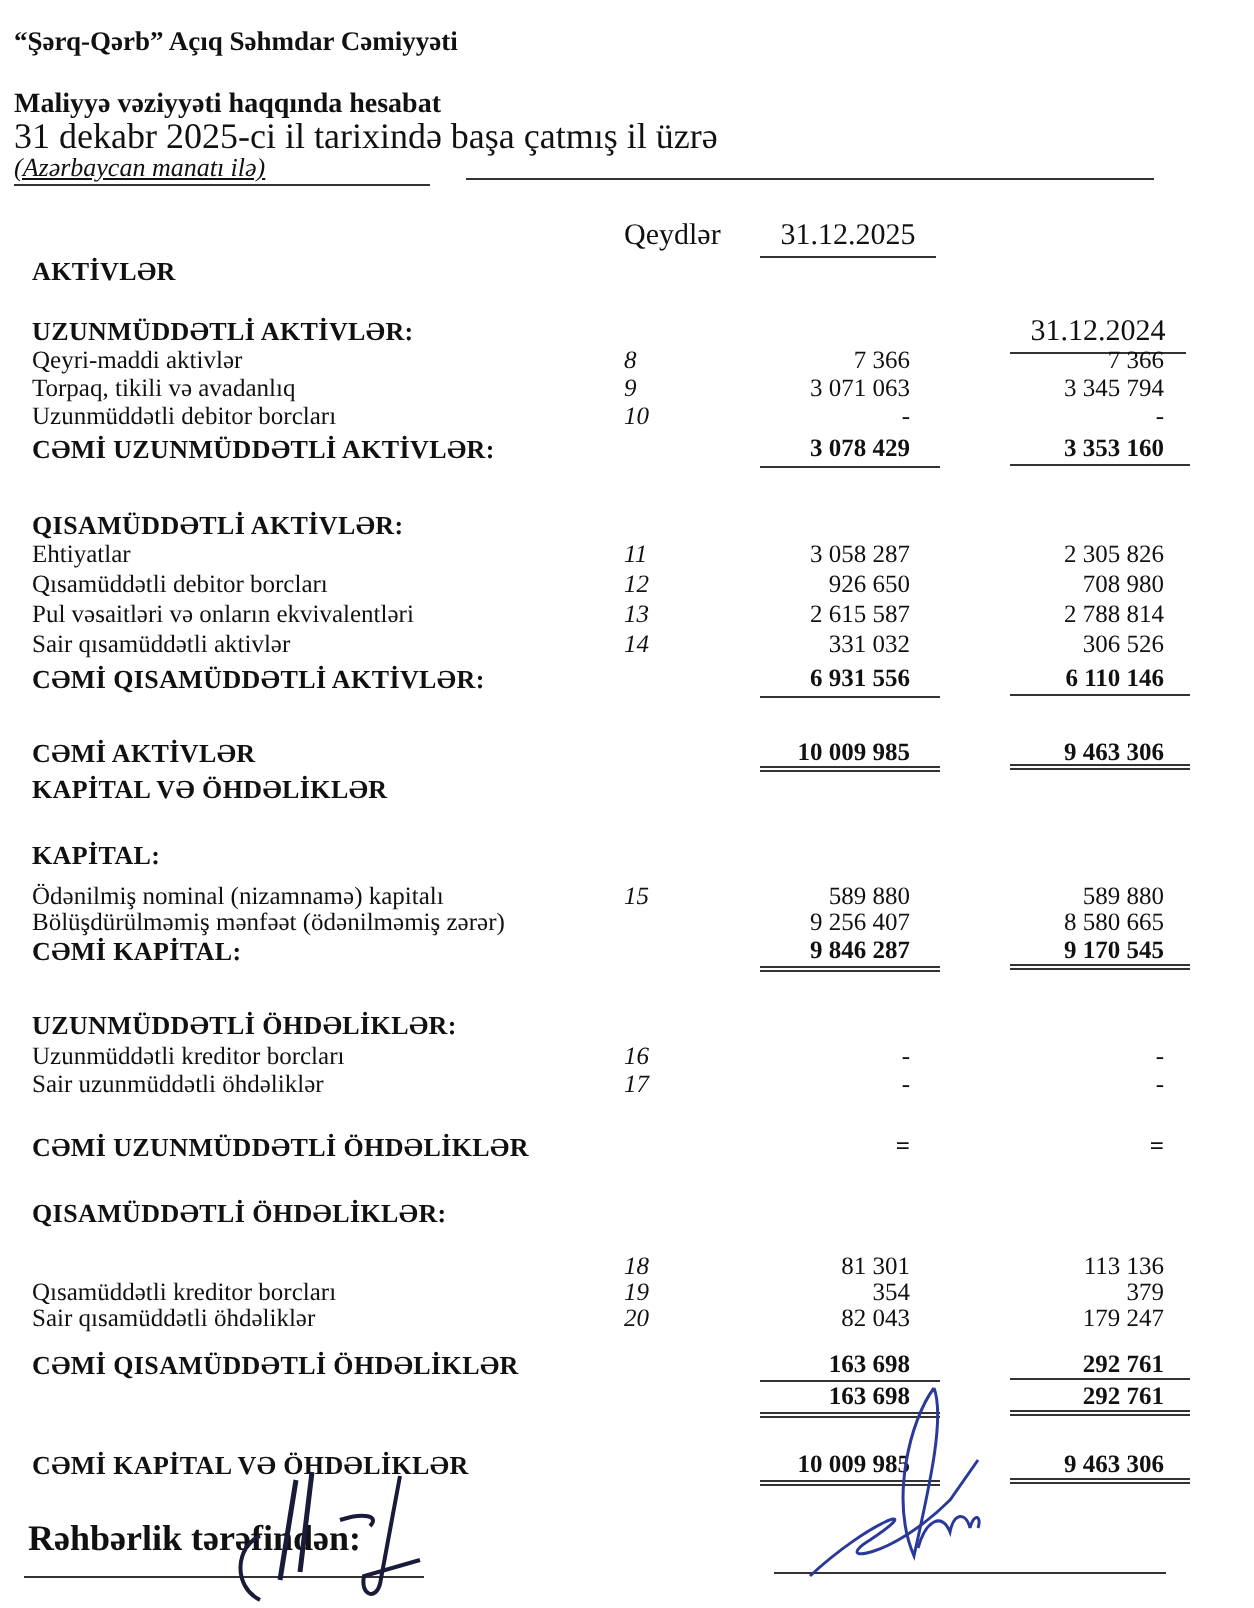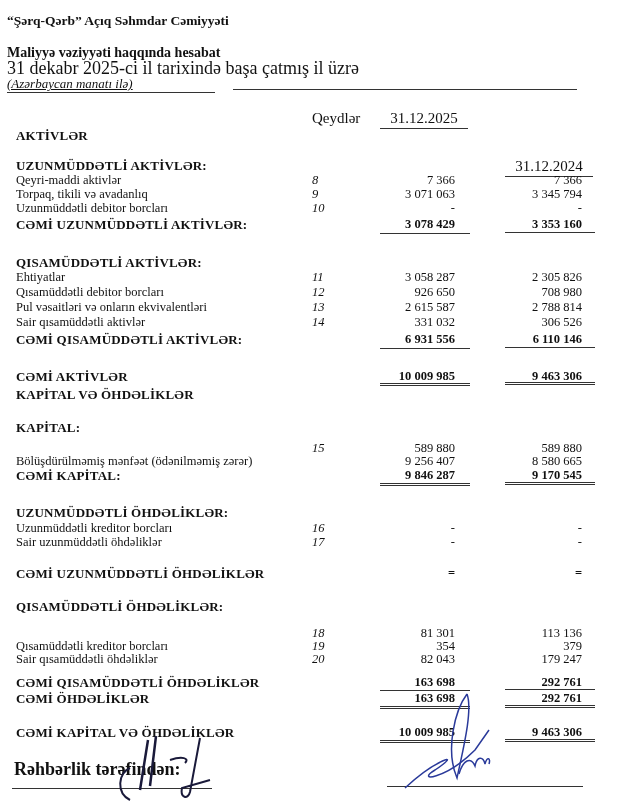--- a/index.html
+++ b/index.html
@@ -124,20 +124,21 @@
 <div class="ul1 dbl" style="top:383px"></div>
 <div class="ul2 dbl" style="top:382px"></div>
 <div class="row section" style="top:387px">
     <span class="lbl">KAPİTAL VƏ ÖHDƏLİKLƏR</span>
   </div>
 
 <div class="row section" style="top:420px">
     <span class="lbl">KAPİTAL:</span>
   </div>
 <div class="row" style="top:441px">
+    <span class="lbl">Ödənilmiş nominal (nizamnamə) kapitalı</span>
     <span class="note">15</span>
     <span class="v1">589 880</span>
     <span class="v2">589 880</span>
   </div>
 <div class="row" style="top:454px">
     <span class="lbl">Bölüşdürülməmiş mənfəət (ödənilməmiş zərər)</span>
     <span class="note"></span>
     <span class="v1">9 256 407</span>
     <span class="v2">8 580 665</span>
   </div>
@@ -191,21 +192,20 @@
     <span class="v2">179 247</span>
   </div>
 <div class="row total" style="top:675px">
     <span class="lbl">CƏMİ QISAMÜDDƏTLİ ÖHDƏLİKLƏR</span>
     <span class="v1">163 698</span>
     <span class="v2">292 761</span>
   </div>
 <div class="ul1" style="top:690px"></div>
 <div class="ul2" style="top:689px"></div>
 <div class="row total" style="top:691px">
-    <span class="lbl">CƏMİ ÖHDƏLİKLƏR</span>
     <span class="v1">163 698</span>
     <span class="v2">292 761</span>
   </div>
 <div class="ul1 dbl" style="top:706px"></div>
 <div class="ul2 dbl" style="top:705px"></div>
 
 <div class="row total" style="top:725px">
     <span class="lbl">CƏMİ KAPİTAL VƏ ÖHDƏLİKLƏR</span>
     <span class="v1">10 009 985</span>
     <span class="v2">9 463 306</span>

